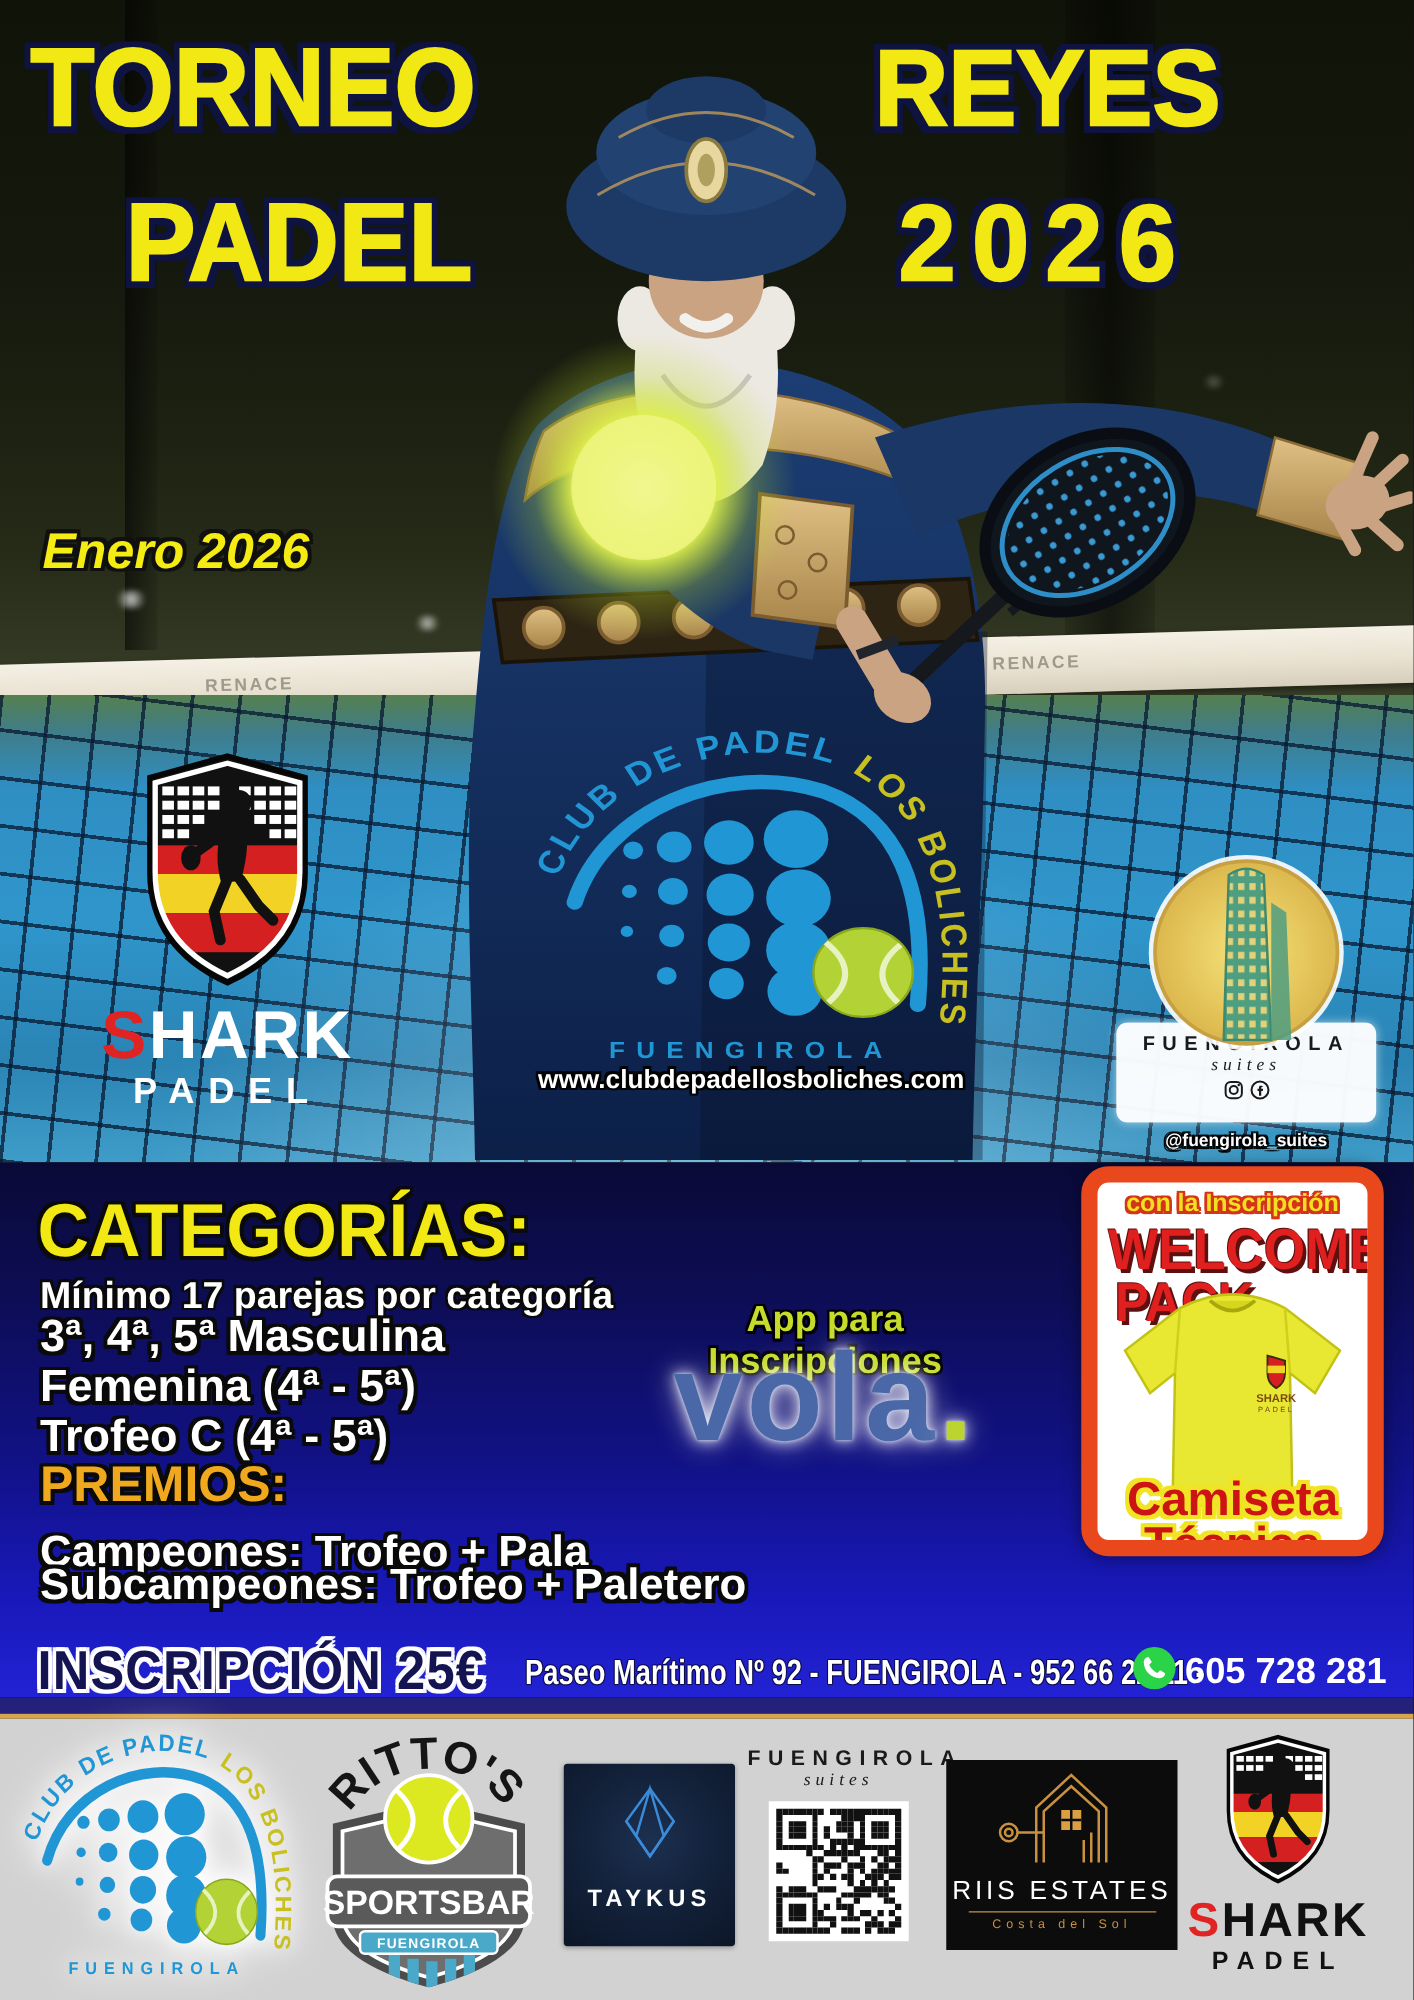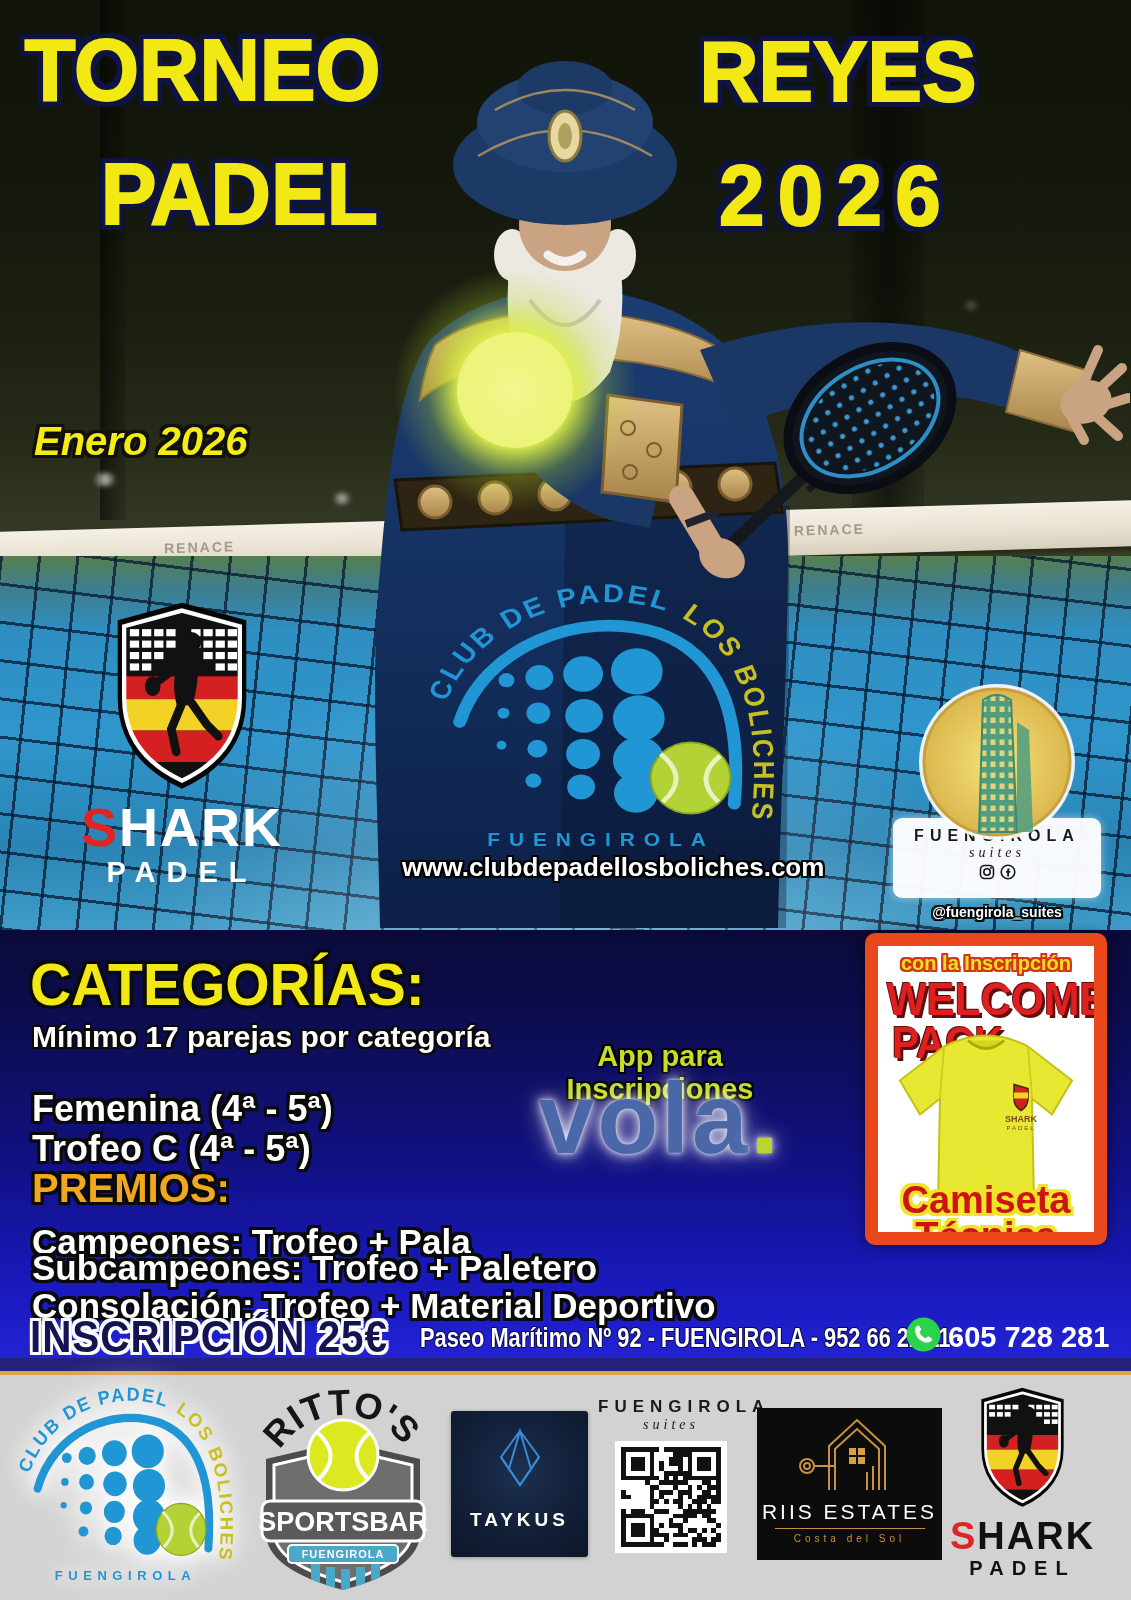--- a/index.html
+++ b/index.html
@@ -42,21 +42,21 @@
   .date-days{font-size:46px;letter-spacing:4px;}
   .date-month{font-size:40px;}
   
   .shark-photo{position:absolute;left:72px;top:592px;width:220px;text-align:center;}
   .shark-word{font-size:54px;font-weight:bold;letter-spacing:2px;color:#fff;line-height:1;margin-top:4px;}
   .shark-word .s{color:#e02424;}
   .shark-sub{font-size:29px;font-weight:bold;letter-spacing:11px;color:#fff;margin-top:2px;}
   
   .club-photo{position:absolute;left:412px;top:578px;width:378px;height:280px;}
   .club-web{position:absolute;left:402px;top:852px;width:398px;text-align:center;color:#fff;
-            font-size:26px;font-weight:bold;--oc:rgba(0,0,0,.85);--ow:2px;}
+            font-size:21px;font-weight:bold;--oc:rgba(0,0,0,.85);--ow:2px;}
   
   .suites-photo{position:absolute;left:893px;top:682px;width:208px;height:246px;}
   .suites-banner{position:absolute;left:0;top:136px;width:208px;height:80px;background:rgba(255,255,255,.96);
                  border-radius:9px;text-align:center;box-shadow:0 0 8px rgba(255,255,255,.5);}
   .suites-name{font-size:16px;font-weight:bold;letter-spacing:6px;color:#1a1a1a;margin-top:9px;}
   .suites-sub{font-family:"Liberation Serif",serif;font-style:italic;font-size:14px;letter-spacing:4px;color:#1a1a1a;}
   .suites-icons{display:flex;justify-content:center;gap:5px;margin-top:3px;}
   .suites-handle{position:absolute;left:0;top:222px;width:208px;text-align:center;color:#fff;font-size:14px;
                  font-weight:bold;--oc:rgba(0,0,0,.9);--ow:2px;}
   
@@ -69,21 +69,21 @@
   .prz-head{position:absolute;left:32px;top:236px;font-size:40px;font-weight:bold;color:#f0a81e;--oc:#0a0a0a;--ow:3px;}
   .prz-item{position:absolute;left:32px;font-size:35px;font-weight:bold;color:#fff;--oc:#0a0a0a;--ow:3px;}
   .app-label{position:absolute;left:500px;top:110px;width:320px;text-align:center;font-size:29px;font-weight:bold;
              color:#c6dc2a;--oc:rgba(0,0,0,.8);--ow:2px;}
   .vola{position:absolute;left:495px;top:138px;width:330px;text-align:center;font-size:100px;font-weight:bold;
         letter-spacing:3px;color:#4a68a8;line-height:1;
         text-shadow:0 0 3px #cdd8ee,0 0 12px rgba(255,255,255,.95),0 0 26px rgba(255,255,255,.6);}
   .vola .dot{color:#bcd430;}
   
   .wcard{position:absolute;left:865px;top:3px;width:216px;height:286px;background:#fff;
-         border:13px solid #e8481c;border-radius:10px;box-shadow:0 0 14px rgba(0,0,0,.45);overflow:hidden;}
+         border:13px solid #e8481c;border-radius:22px;box-shadow:0 0 14px rgba(0,0,0,.45);overflow:hidden;}
   .w-eyebrow{position:absolute;left:0;top:6px;width:100%;text-align:center;font-size:20px;font-weight:bold;
              color:#f2e020;--oc:#d43418;--ow:2px;}
   .w-line1{position:absolute;left:0;top:26px;width:100%;text-align:center;font-size:46px;font-weight:bold;
            color:#e01f1f;transform:scaleX(.92);transform-origin:center top;
            text-shadow:3px 3px 0 #5c1010,-1px -1px 0 #5c1010;}
   .w-line2{position:absolute;left:14px;top:72px;font-size:44px;font-weight:bold;color:#e01f1f;
            transform:scaleX(.92);transform-origin:left top;text-shadow:3px 3px 0 #5c1010,-1px -1px 0 #5c1010;}
   .w-shirt{position:absolute;left:8px;top:70px;width:200px;height:195px;}
   .w-cami{position:absolute;left:0;top:212px;width:100%;text-align:center;font-size:38px;line-height:.95;
           font-weight:bold;color:#cc1414;margin-top:24px;--oc:#f0e424;--ow:3px;}
@@ -373,26 +373,26 @@
         <path d="M 62,150 L 66,18 Q 80,8 94,18 L 100,150 Z" fill="url(#winP)" stroke="#3f8a6e" stroke-width="2"></path>
         <path d="M 100,40 L 112,48 L 116,150 L 100,150 Z" fill="#4f9e80" opacity=".85"></path>
       </svg>
       <div class="suites-handle otl">@fuengirola_suites</div>
     </div>
   </div>
 
   <div class="info">
     <div class="cat-head otl">CATEGORÍAS:</div>
     <div class="cat-min otl">Mínimo 17 parejas por categoría</div>
+    <div class="cat-item otl" style="top:118px;">3ª, 4ª, 5ª Masculina</div>
     <div class="cat-item otl" style="top:158px;">Femenina  (4ª - 5ª)</div>
     <div class="cat-item otl" style="top:198px;">Trofeo C (4ª - 5ª)</div>
     <div class="prz-head otl">PREMIOS:</div>
     <div class="prz-item otl" style="top:292px;">Campeones: Trofeo + Pala</div>
     <div class="prz-item otl" style="top:318px;">Subcampeones: Trofeo + Paletero</div>
-    <div class="prz-item otl" style="top:356px;">Consolación: Trofeo + Material Deportivo</div>
 
     <div class="app-label otl">App para Inscripciones</div>
     <div class="vola"><span>vola</span><span class="dot">.</span></div>
 
     <div class="wcard">
       <div class="w-eyebrow otl">con la Inscripción</div>
       <div class="w-line1">WELCOME</div>
       <div class="w-line2">PACK</div>
       <svg class="w-shirt" viewBox="0 0 200 190">
         <path d="M 58,28 Q 100,6 142,28 L 186,62 L 166,96 L 146,80 L 148,186 L 52,186 L 54,80 L 34,96 L 14,62 Z" fill="#e8e832" stroke="#c2c216" stroke-width="2"></path>

